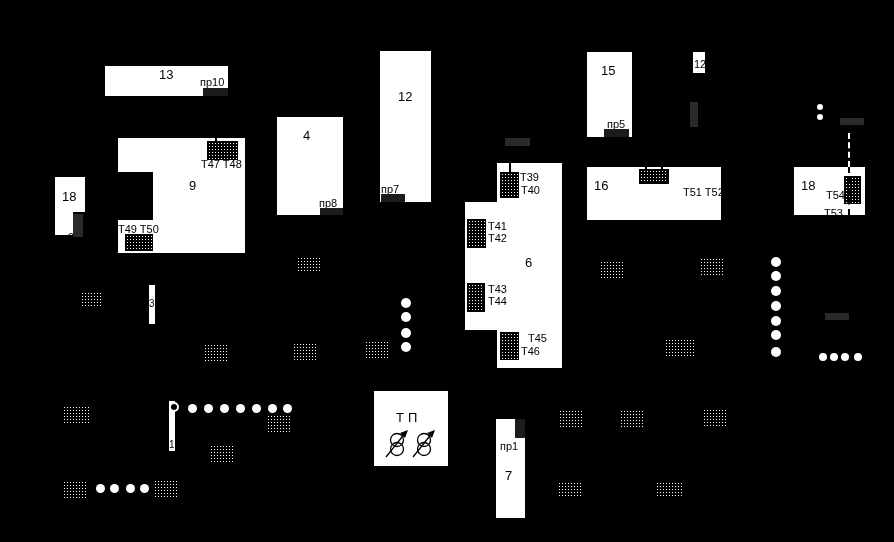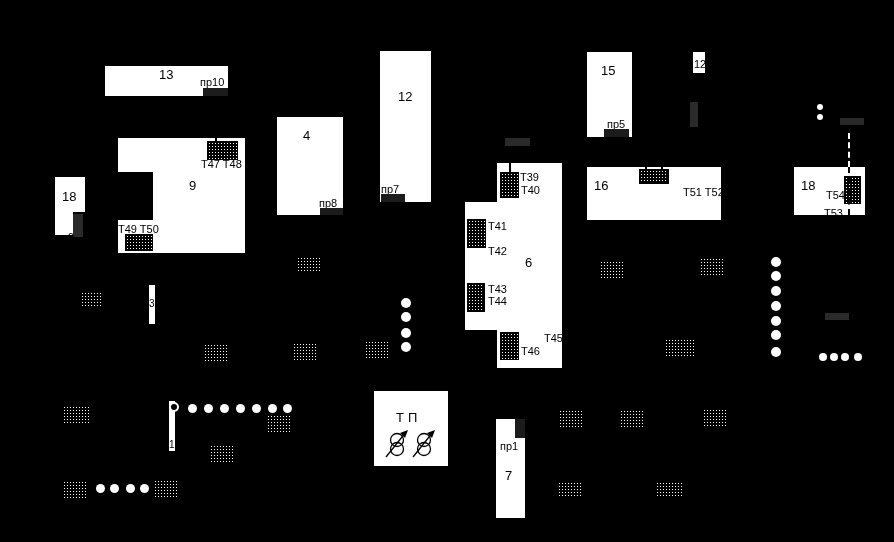--- a/index.html
+++ b/index.html
@@ -61,26 +61,26 @@
 
   <div class="bld" style="left:497px;top:163px;width:65px;height:205px;"></div>
   <div class="bld" style="left:465px;top:202px;width:32px;height:128px;"></div>
   <div class="lbl num" style="left:525px;top:256px;">6</div>
   <div class="tick" style="left:509px;top:163px;height:10px;"></div>
   <div class="trf" style="left:501px;top:173px;width:17px;height:24px;"></div>
   <div class="lbl" style="left:520px;top:172px;">T39</div>
   <div class="lbl" style="left:521px;top:185px;">T40</div>
   <div class="trf" style="left:468px;top:220px;width:17px;height:27px;"></div>
   <div class="lbl" style="left:488px;top:221px;">T41</div>
-  <div class="lbl" style="left:488px;top:246px;">T42</div>
+  <div class="lbl" style="left:488px;top:233px;">T42</div>
   <div class="trf" style="left:468px;top:284px;width:16px;height:27px;"></div>
   <div class="lbl" style="left:488px;top:284px;">T43</div>
   <div class="lbl" style="left:488px;top:296px;">T44</div>
   <div class="trf" style="left:501px;top:333px;width:17px;height:26px;"></div>
-  <div class="lbl" style="left:544px;top:333px;">T45</div>
+  <div class="lbl" style="left:528px;top:333px;">T45</div>
   <div class="lbl" style="left:521px;top:346px;">T46</div>
 
   <div class="bld" style="left:587px;top:52px;width:45px;height:85px;"></div>
   <div class="lbl num" style="left:601px;top:64px;">15</div>
   <div class="lbl" style="left:607px;top:119px;">пр5</div>
   <div class="dbw" style="left:604px;top:129px;width:25px;height:8px;"></div>
 
   <div class="bld" style="left:693px;top:52px;width:12px;height:21px;"></div>
   <div class="lbl" style="left:694px;top:59px;">12</div>
   <div class="dbb" style="left:690px;top:102px;width:8px;height:25px;"></div>

